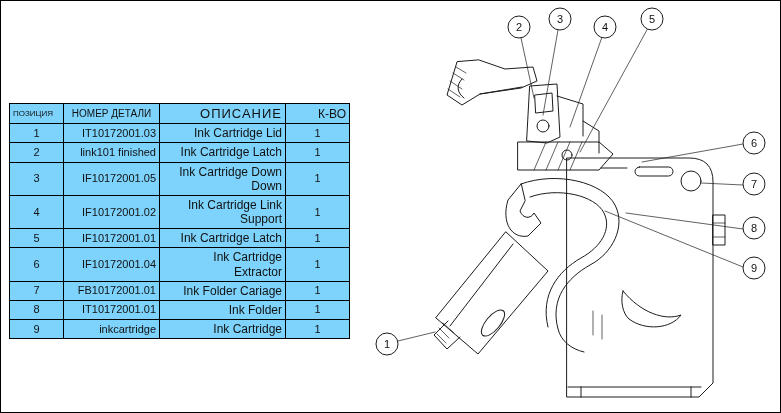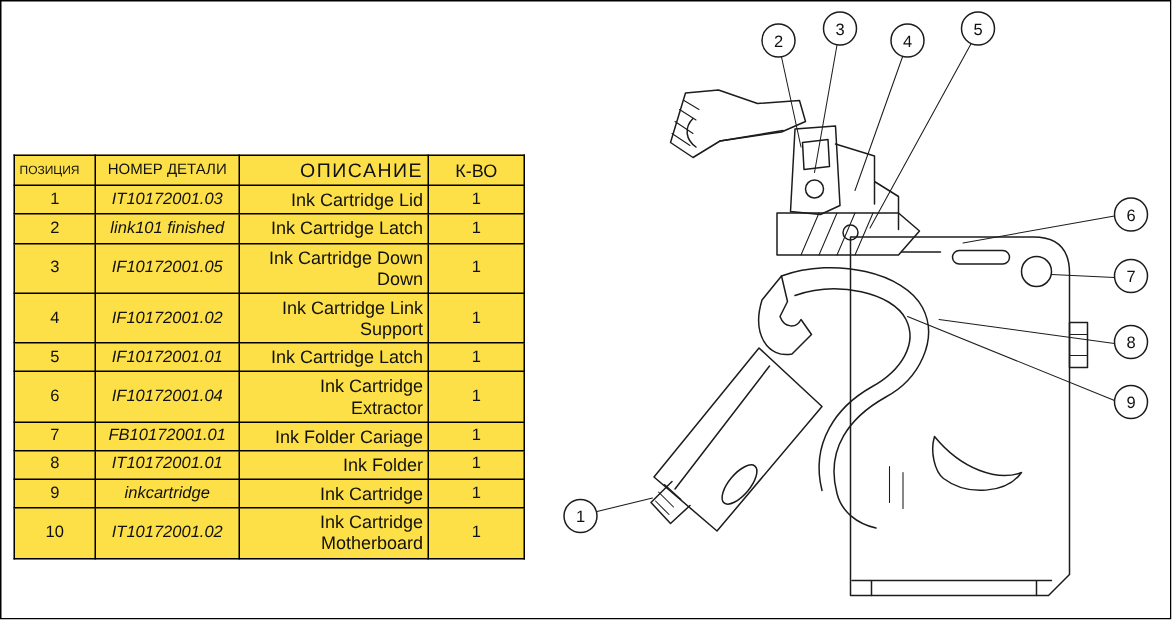--- a/index.html
+++ b/index.html
@@ -16,37 +16,37 @@
   }
 
   
   table.bom {
     position: absolute;
     left: 8px;
     top: 102px;
     width: 340px;
     border-collapse: collapse;
     table-layout: fixed;
-    background: #fde047;
+    background: #7dd3fc;
     color: #111111;
   }
   .bom th, .bom td {
     border: 1px solid #000000;
     padding: 2px 3px;
     line-height: 1.18;
     vertical-align: middle;
     overflow: hidden;
   }
   .bom th { font-weight: normal; }
   th.h-pos  { width: 54px;  font-size: 8px;  text-align: left; }
   th.h-part { width: 96px;  font-size: 10px; text-align: center; }
   th.h-desc { width: 126px; font-size: 13px; text-align: right; letter-spacing: 1px; }
-  th.h-qty  { width: 64px;  font-size: 12px; text-align: center; }
+  th.h-qty  { width: 64px;  font-size: 12px; text-align: right; }
   td.c-pos  { font-size: 11px; text-align: center; }
-  td.c-part { font-size: 11px; text-align: center; font-style: italic; }
+  td.c-part { font-size: 11px; text-align: right; }
   td.c-desc { font-size: 12px; text-align: right; }
   td.c-qty  { font-size: 11px; text-align: center; }
 
   
   svg.diagram { position: absolute; left: 0; top: 0; }
   .ln   { fill: none; stroke: #1c1c1c; stroke-width: 1; stroke-linejoin: round; stroke-linecap: round; }
   .thin { stroke-width: 0.7; }
   .balloon circle { fill: #ffffff; stroke: #1c1c1c; stroke-width: 1; }
   .balloon text {
     font-family: "Liberation Sans", sans-serif;
@@ -115,26 +115,20 @@
       <tr>
         <td class="c-pos">8</td>
         <td class="c-part">IT10172001.01</td>
         <td class="c-desc">Ink Folder</td>
         <td class="c-qty">1</td>
       </tr>
       <tr>
         <td class="c-pos">9</td>
         <td class="c-part">inkcartridge</td>
         <td class="c-desc">Ink Cartridge</td>
-        <td class="c-qty">1</td>
-      </tr>
-      <tr>
-        <td class="c-pos">10</td>
-        <td class="c-part">IT10172001.02</td>
-        <td class="c-desc">Ink Cartridge Motherboard</td>
         <td class="c-qty">1</td>
       </tr>
     </tbody>
   </table>
 
   <svg class="diagram" width="781" height="413" viewBox="0 0 781 413">
 
     <g>
 
       <g>

